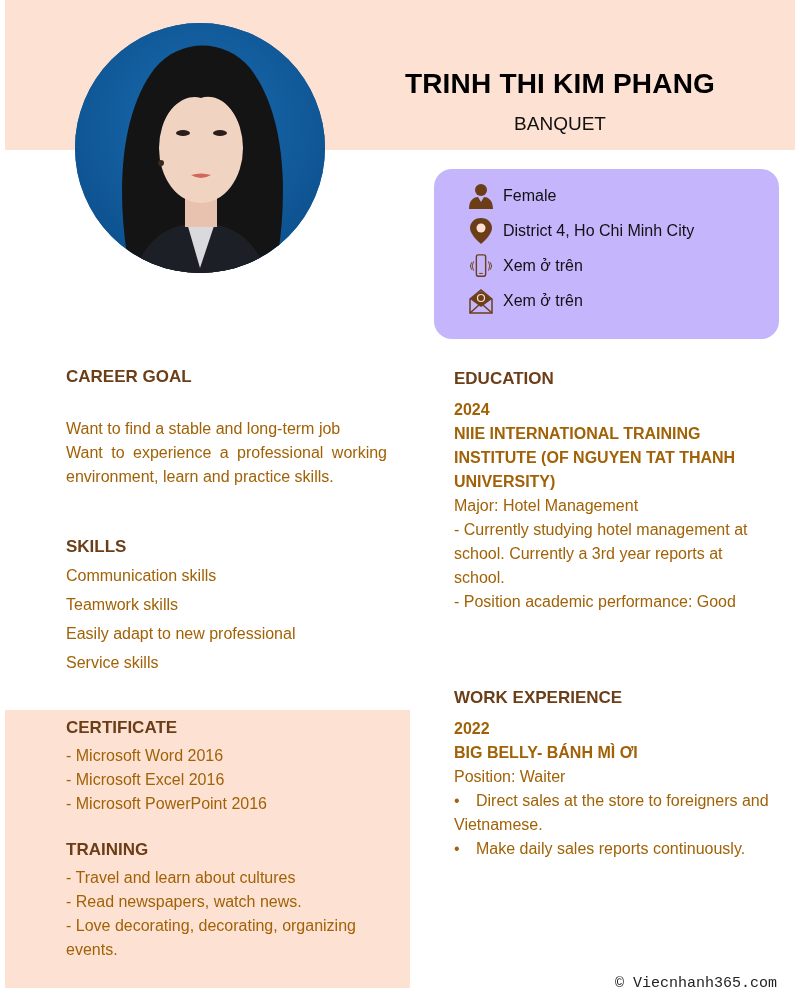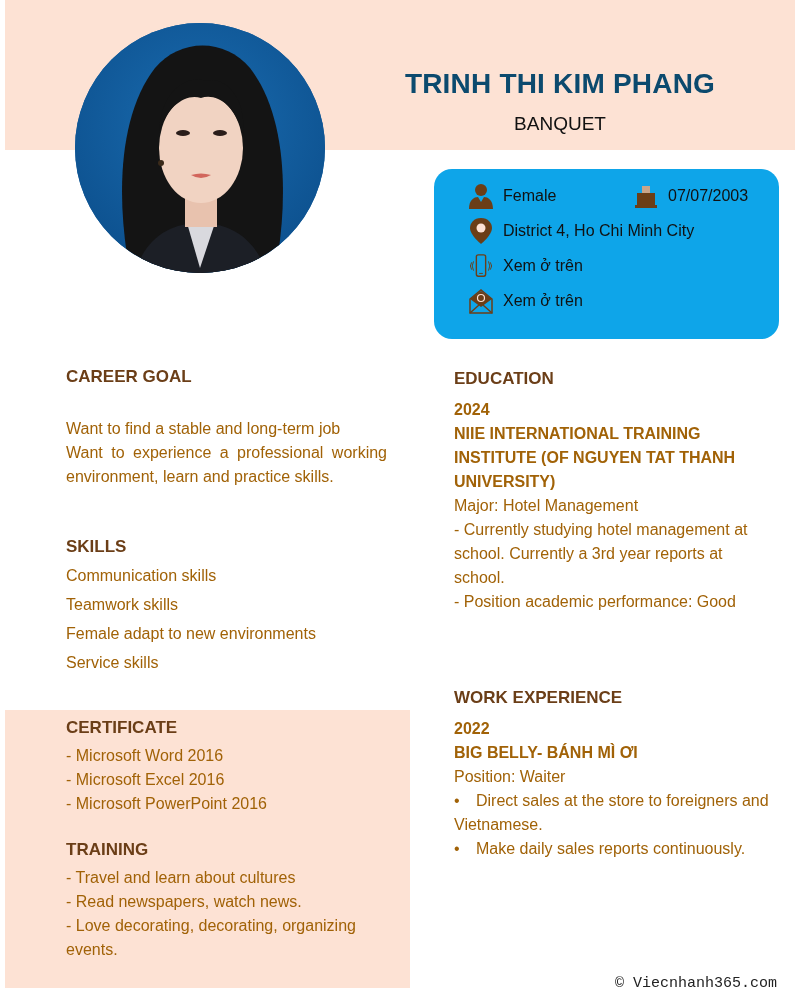--- a/index.html
+++ b/index.html
@@ -2,25 +2,25 @@
 <html><head>
 <meta charset="utf-8">
 <style>
   html, body { margin: 0; padding: 0; background: #ffffff; }
   body { width: 800px; height: 998px; position: relative; overflow: hidden;
          font-family: "Liberation Sans", "DejaVu Sans", sans-serif; color: #111; }
   .header-band { position: absolute; left: 5px; top: 0; width: 790px; height: 150px; background: #fde2d4; }
   .avatar { position: absolute; left: 75px; top: 23px; width: 250px; height: 250px; border-radius: 50%;
             overflow: hidden; background: #0f5a9a; }
   .name { position: absolute; left: 360px; width: 400px; top: 68px; text-align: center;
-          font-size: 28px; font-weight: bold; color: #0c4a6e; letter-spacing: 0.2px; }
+          font-size: 28px; font-weight: bold; color: #000000; letter-spacing: 0.2px; }
   .title { position: absolute; left: 360px; width: 400px; top: 113px; text-align: center;
            font-size: 19px; color: #111; }
   .info-card { position: absolute; left: 434px; top: 169px; width: 345px; height: 170px;
-               background: #0ea5e9; border-radius: 18px; }
+               background: #c4b5fd; border-radius: 18px; }
   .info-row { position: absolute; display: flex; align-items: center; font-size: 16px; color: #111; }
   .info-row .ic { width: 26px; height: 28px; margin-right: 9px; display: flex; align-items: center; justify-content: center; }
   .section-title { position: absolute; font-size: 17px; font-weight: bold; color: #6b3e17; }
   .text { position: absolute; font-size: 16px; line-height: 24px; color: #a16207; }
   .justify { text-align: justify; }
   .list-line { font-size: 16px; line-height: 29px; }
   .left-band { position: absolute; left: 5px; top: 710px; width: 405px; height: 278px; background: #fde2d4; }
   .bold { font-weight: bold; }
   .footer { position: absolute; right: 23px; top: 975px; font-family: "Liberation Mono", "DejaVu Sans Mono", monospace;
             font-size: 15px; color: #222; }
@@ -58,30 +58,20 @@
 <div class="info-card">
   <div class="info-row" style="left:34px; top:13px;">
     <span class="ic">
       <svg width="26" height="26" viewBox="0 0 26 26">
           <circle cx="13" cy="7" r="6" fill="#6b3e17"></circle>
           <path d="M1 26 C1 17 6 14 10 14 L13 19 L16 14 C20 14 25 17 25 26 Z" fill="#6b3e17"></path>
         </svg>
     </span>
     <span>Female</span>
   </div>
-  <div class="info-row" style="left:199px; top:13px;">
-    <span class="ic">
-      <svg width="26" height="26" viewBox="0 0 26 26">
-          <rect x="9" y="3" width="8" height="7" fill="#c9a58a"></rect>
-          <rect x="4" y="10" width="18" height="13" fill="#6b3e17"></rect>
-          <rect x="2" y="22" width="22" height="3" fill="#6b3e17"></rect>
-        </svg>
-    </span>
-    <span>07/07/2003</span>
-  </div>
   <div class="info-row" style="left:34px; top:48px;">
     <span class="ic">
       <svg width="24" height="28" viewBox="0 0 24 28">
           <path d="M12 1 C5 1 1 6 1 11 C1 18 12 27 12 27 C12 27 23 18 23 11 C23 6 19 1 12 1 Z" fill="#6b3e17"></path>
           <circle cx="12" cy="11" r="4.5" fill="#fde2d4"></circle>
         </svg>
     </span>
     <span>District 4, Ho Chi Minh City</span>
   </div>
   <div class="info-row" style="left:34px; top:83px;">
@@ -110,21 +100,21 @@
 <div class="section-title" style="left:66px; top:367px;">CAREER GOAL</div>
 <div class="text justify" style="left:66px; top:417px; width:321px;">
   <div>Want to find a stable and long-term job</div>
   <div style="text-align:justify; text-align-last:left;">Want to experience a professional working environment, learn and practice skills.</div>
 </div>
 
 <div class="section-title" style="left:66px; top:537px;">SKILLS</div>
 <div class="text" style="left:66px; top:561px; width:330px;">
   <div class="list-line">Communication skills</div>
   <div class="list-line">Teamwork skills</div>
-  <div class="list-line">Female adapt to new environments</div>
+  <div class="list-line">Easily adapt to new professional</div>
   <div class="list-line">Service skills</div>
 </div>
 
 <div class="left-band"></div>
 
 <div class="section-title" style="left:66px; top:718px;">CERTIFICATE</div>
 <div class="text" style="left:66px; top:744px; width:330px;">
   <div>- Microsoft Word 2016</div>
   <div>- Microsoft Excel 2016</div>
   <div>- Microsoft PowerPoint 2016</div>

